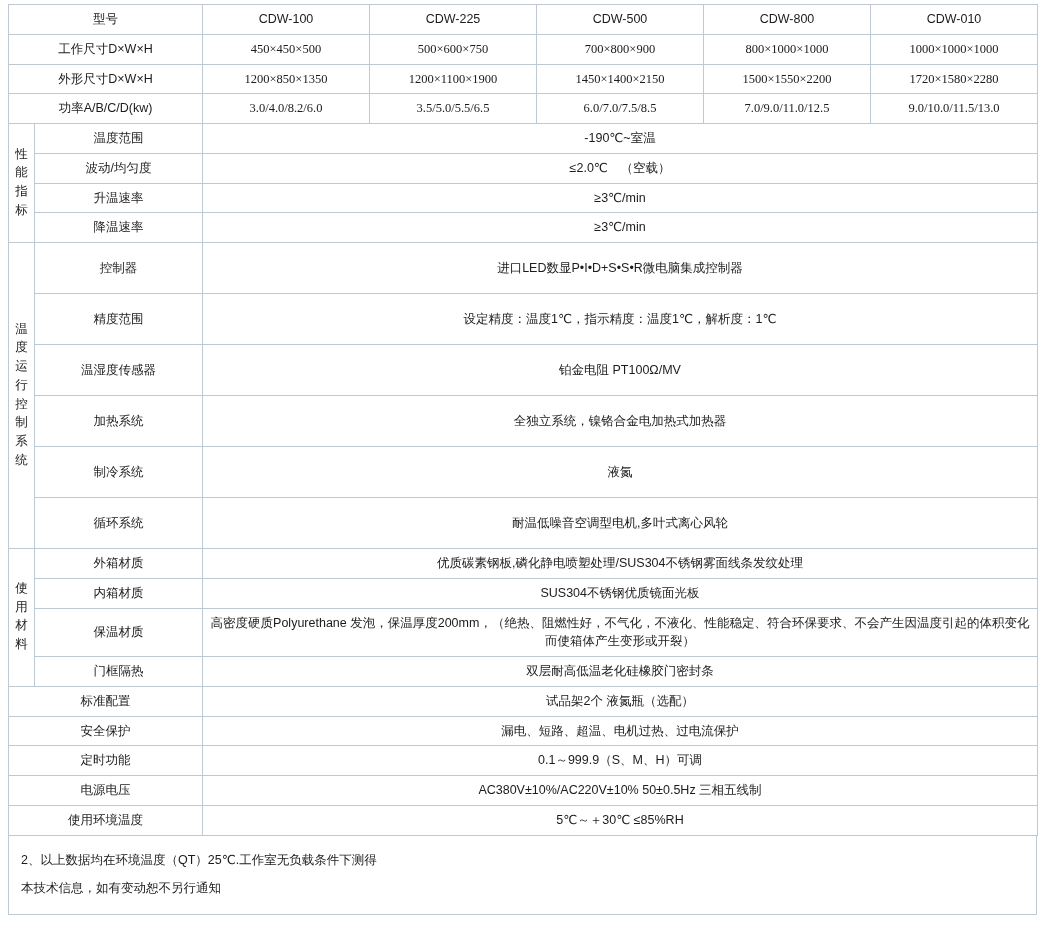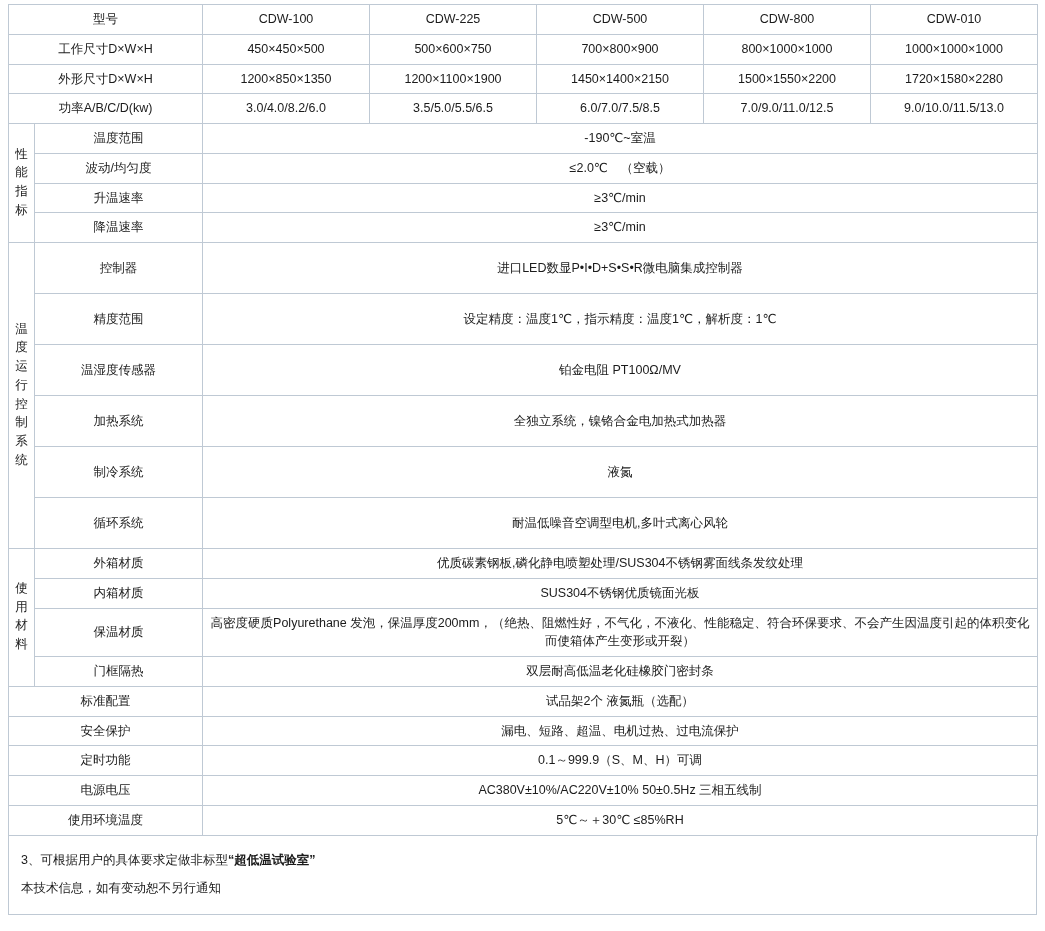--- a/index.html
+++ b/index.html
@@ -45,20 +45,21 @@
   }
   td.rowlabel {
     width: 168px;
     margin-left: 36px;
   }
   td.model-head {
     font-weight: normal;
   }
   td.valcell {
     font-size: 12.5px;
+    font-family: Liberation Serif, serif;
   }
   .wide {
     text-align: center;
   }
   .notes {
     width: 1029px;
     box-sizing: border-box;
     border: 1px solid #bfc9d4;
     border-top: none;
     padding: 10px 12px 12px 12px;
@@ -211,17 +212,17 @@
         <td class="wide" colspan="5">AC380V±10%/AC220V±10% 50±0.5Hz 三相五线制</td>
       </tr>
       <tr>
         <td colspan="2">使用环境温度</td>
         <td class="wide" colspan="5">5℃～＋30℃ ≤85%RH</td>
       </tr>
     </tbody>
   </table>
 
   <div class="notes">
-    <div><span>3、可根据用户的具体要求定做非标型</span><b>“超低温试验室”</b></div>
+    <div>2、以上数据均在环境温度（QT）25℃.工作室无负载条件下测得</div>
     <div>本技术信息，如有变动恕不另行通知</div>
   </div>
 
 </div>
 
 </body></html>

